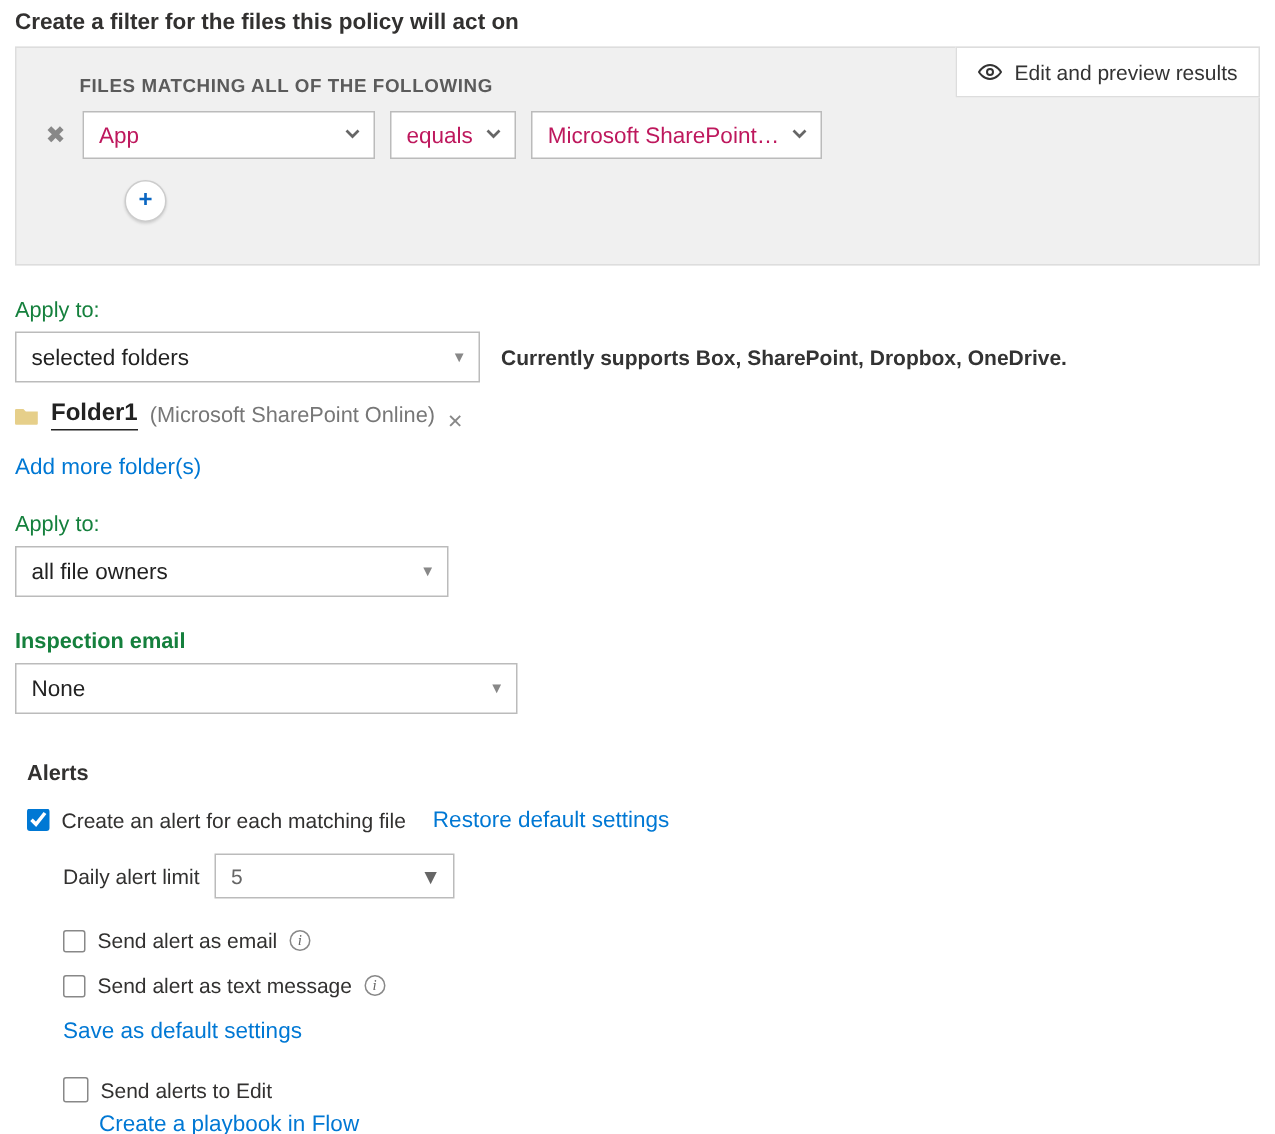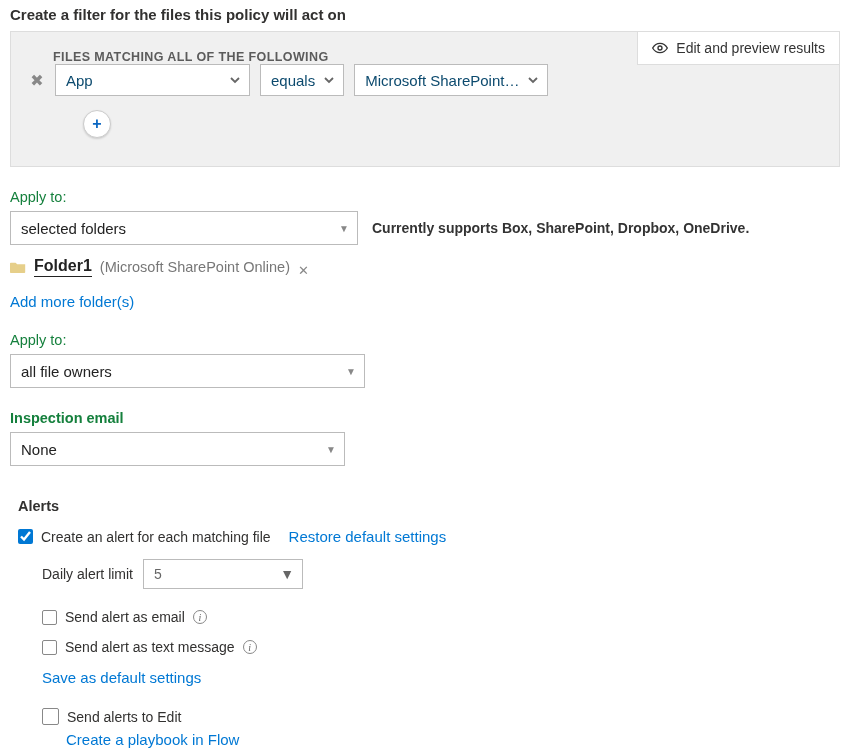--- a/index.html
+++ b/index.html
@@ -23,20 +23,21 @@
     border: 1px solid #ddd;
     position: relative;
     padding: 18px 18px 28px 18px;
   }
   .filter-header {
     font-size: 12.5px;
     letter-spacing: 0.4px;
     color: #5b5b5b;
     font-weight: 600;
     margin-left: 24px;
+    margin-bottom: 10px;
   }
   .edit-preview {
     position: absolute;
     top: -1px;
     right: -1px;
     background: #fff;
     border: 1px solid #ddd;
     padding: 8px 14px;
     font-size: 14px;
     color: #333;
@@ -59,21 +60,21 @@
   }
   .dd {
     background: #fff;
     border: 1px solid #bbb;
     height: 32px;
     display: inline-flex;
     align-items: center;
     justify-content: space-between;
     padding: 0 8px 0 10px;
     font-size: 15px;
-    color: #0c4a6e;
+    color: #be185d;
     cursor: pointer;
   }
   .dd .caret {
     margin-left: 8px;
     color: #666;
   }
   .dd-app { min-width: 195px; }
   .dd-op { }
   .dd-val { min-width: 188px; }
   .add-circle {
@@ -104,21 +105,21 @@
   }
   .field-row {
     display: flex;
     align-items: center;
     gap: 14px;
   }
   .select-box {
     background: #fff;
     border: 1px solid #bbb;
     height: 34px;
-    width: 348px;
+    width: 310px;
     display: flex;
     align-items: center;
     justify-content: space-between;
     padding: 0 8px 0 10px;
     font-size: 15px;
     color: #222;
     cursor: pointer;
   }
   .select-box .tri {
     color: #888;
@@ -301,21 +302,21 @@
     <path d="M1 2h6l2 2h10v10a1 1 0 0 1-1 1H1a1 1 0 0 1-1-1V3a1 1 0 0 1 1-1z" fill="#e6cf8a"></path>
   </svg>
   <span class="folder-name">Folder1</span>
   <span class="folder-source">(Microsoft SharePoint Online)</span>
   <span class="folder-remove">✕</span>
 </div>
 
 <div class="link link-block">Add more folder(s)</div>
 
 <div class="field-label">Apply to:</div>
-<div class="select-box" style="width:355px">
+<div class="select-box" style="width:289px">
   <span>all file owners</span>
   <span class="tri">▼</span>
 </div>
 
 <div class="field-label" style="font-weight:600">Inspection email</div>
 <div class="select-box" style="width:335px">
   <span>None</span>
   <span class="tri">▼</span>
 </div>
 

